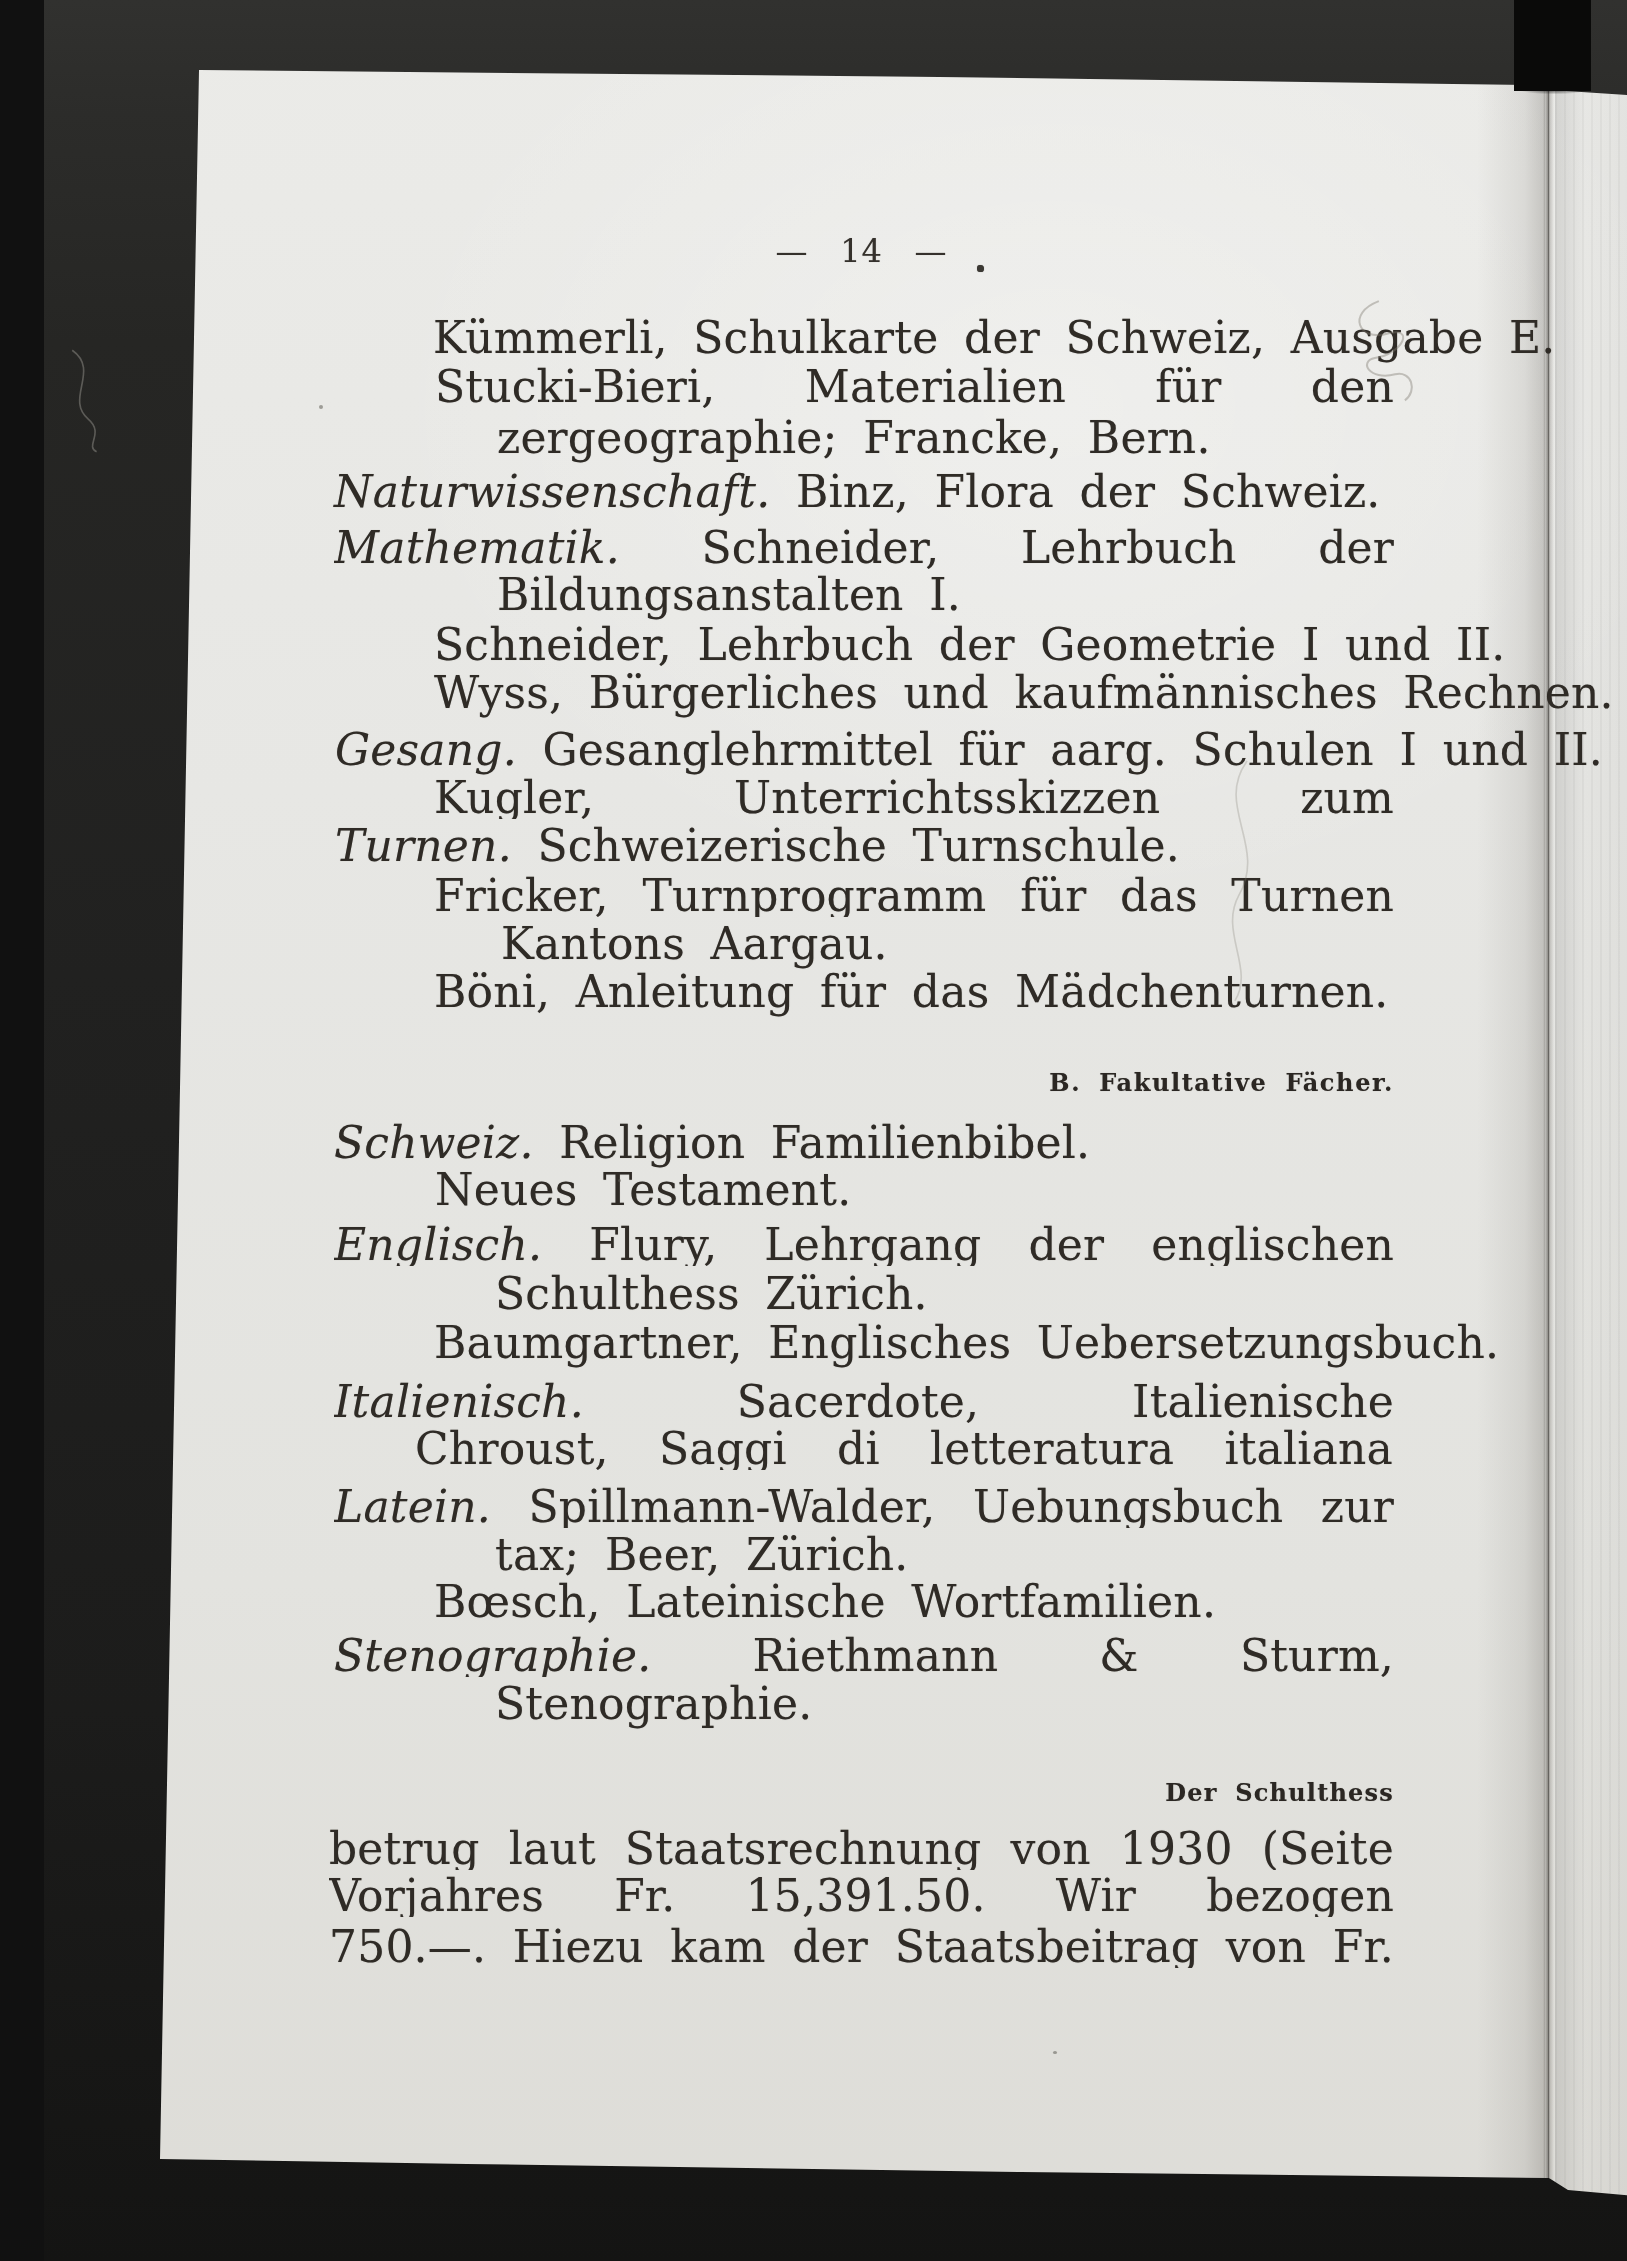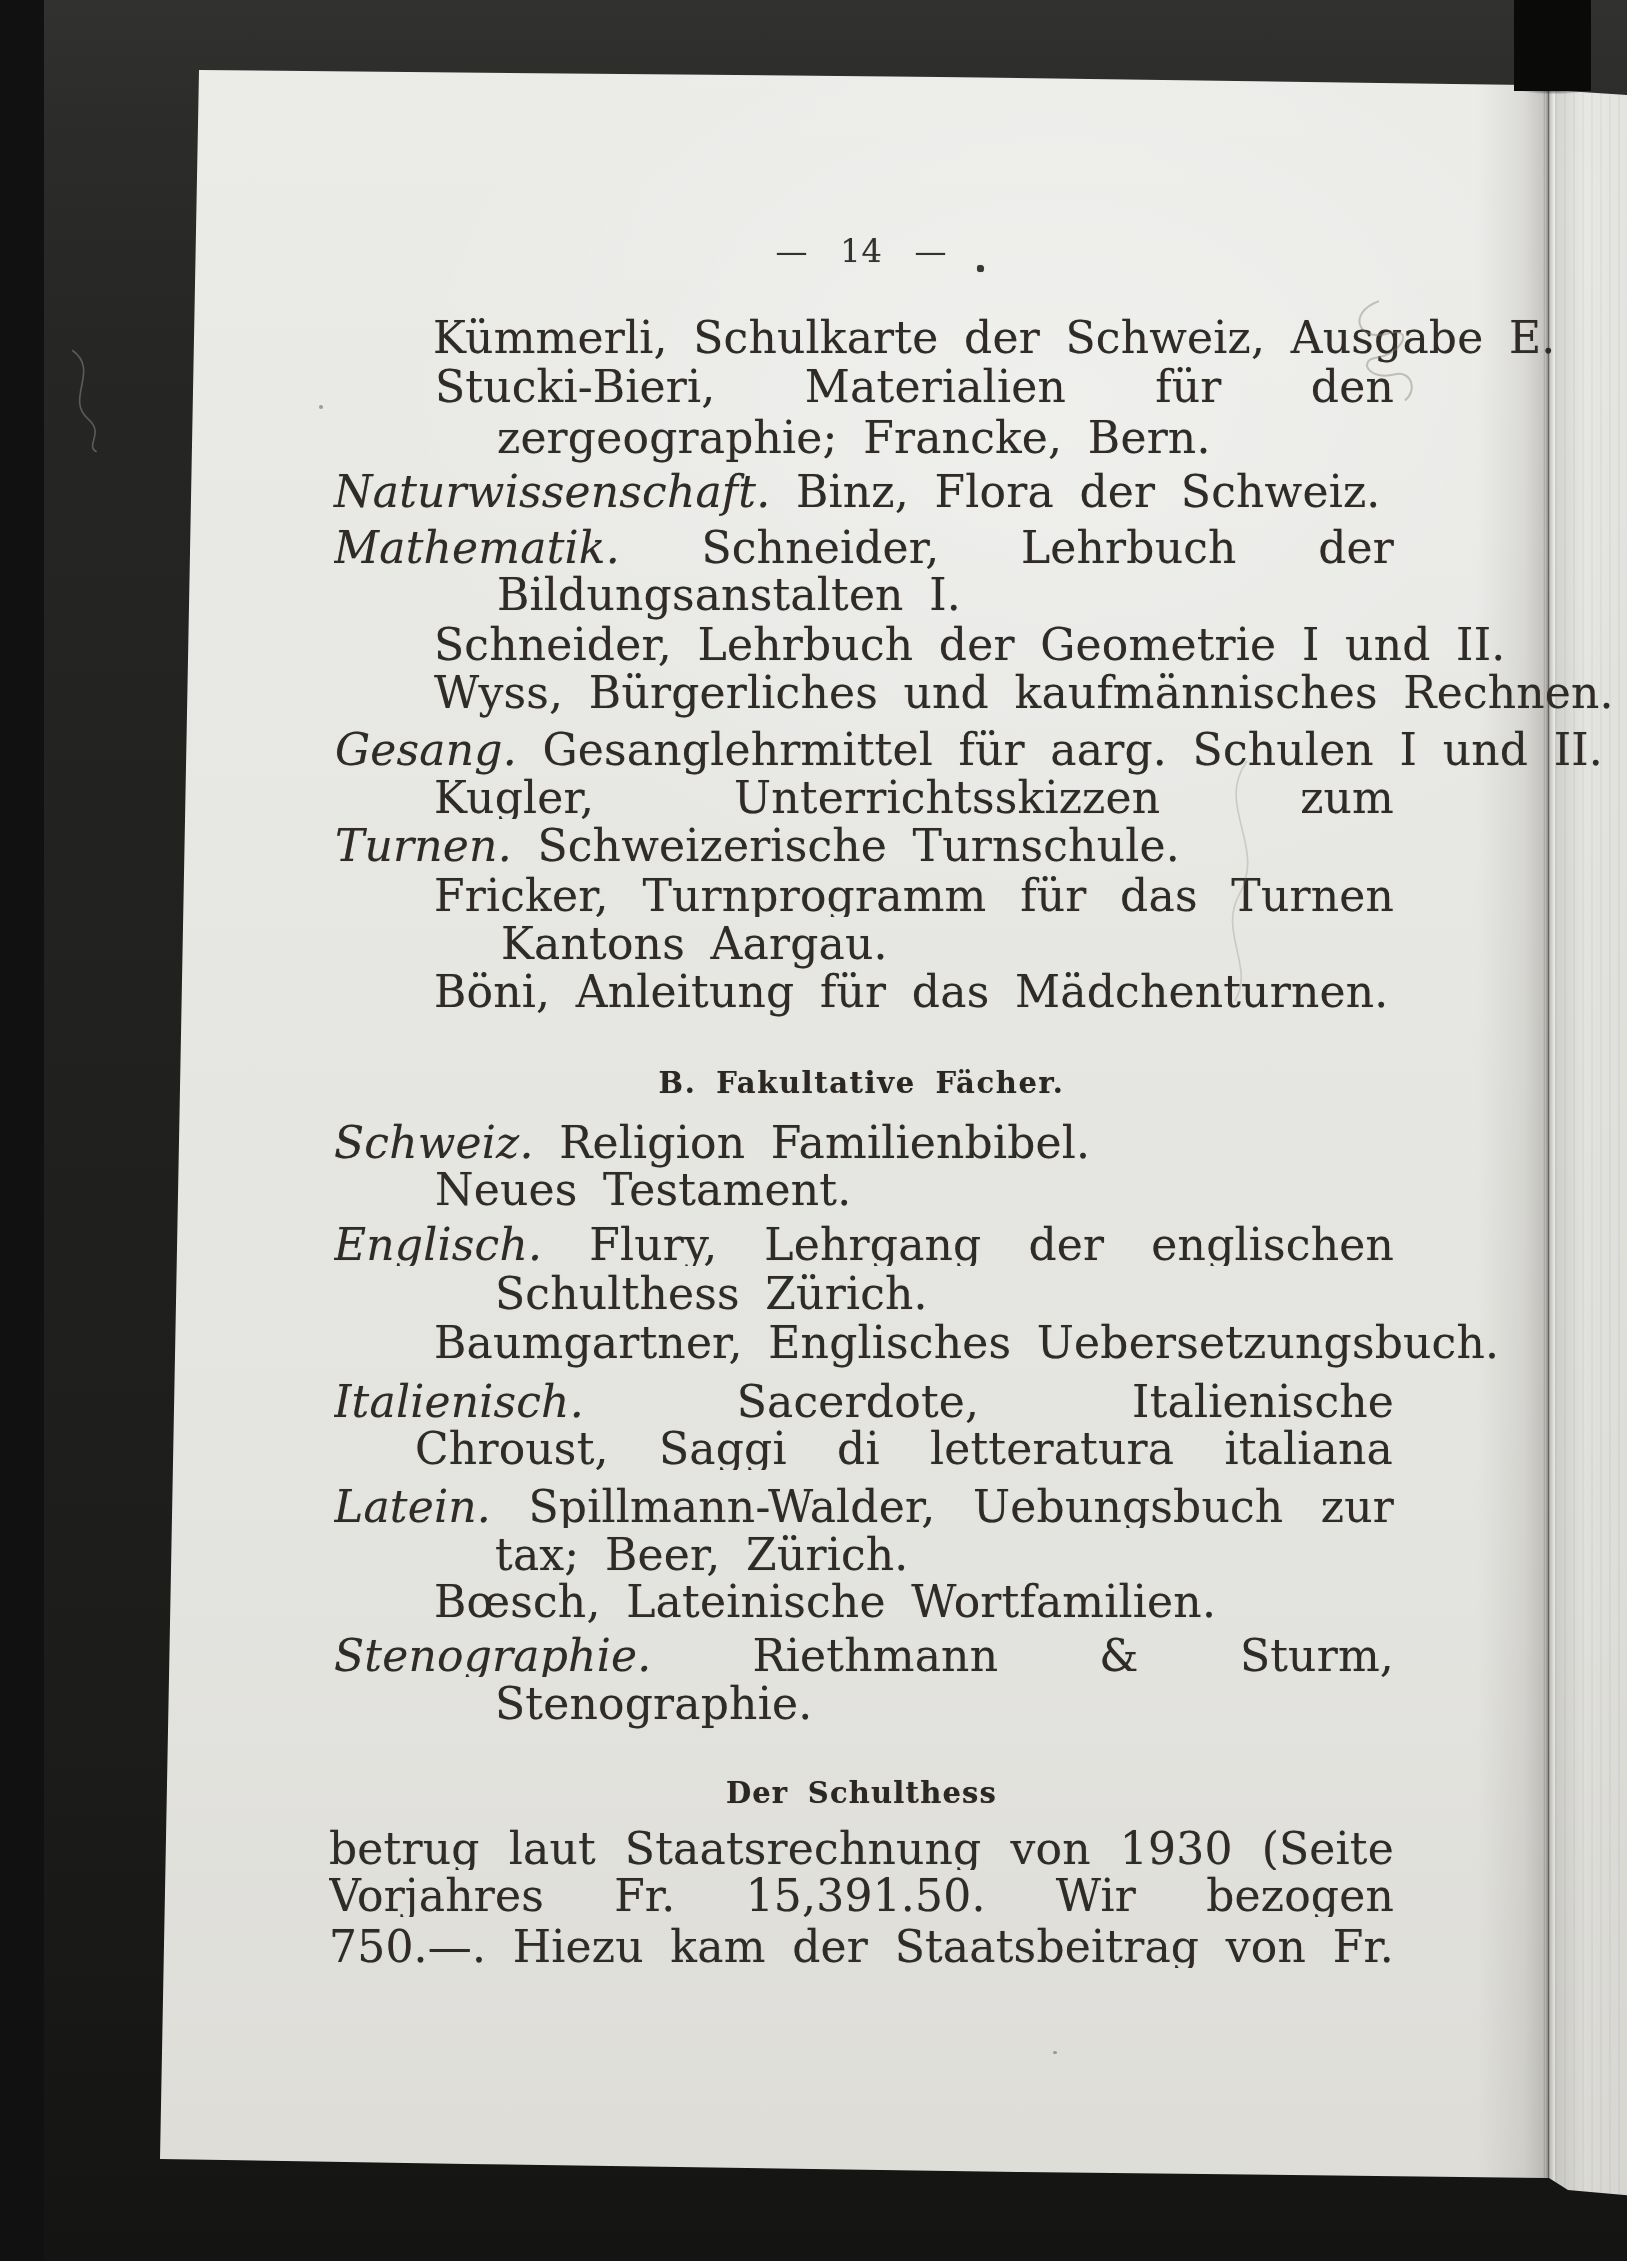--- a/index.html
+++ b/index.html
@@ -63,23 +63,23 @@
   .j {
     white-space: normal;
     text-align: justify;
     overflow: hidden;
   }
   .j::after { content: ""; display: inline-block; width: 100%; height: 0; }
   .lead { font-style: italic; }
   .heading {
     position: absolute;
     left: 285px; width: 1065px;
-    font-size: 29px; font-weight: bold;
+    font-size: 24px; font-weight: bold;
     line-height: 46px; height: 46px;
-    text-align: center;
+    text-align: right;
     color: #2b2723;
     letter-spacing: 1.6px;
     word-spacing: 8.1px;
     text-shadow: 0 0 0.8px rgba(43,39,35,0.4);
   }
   .pagenum {
     position: absolute;
     left: 285px; width: 1065px; top: 230px;
     font-size: 32px; line-height: 42px; height: 42px;
     text-align: center;

